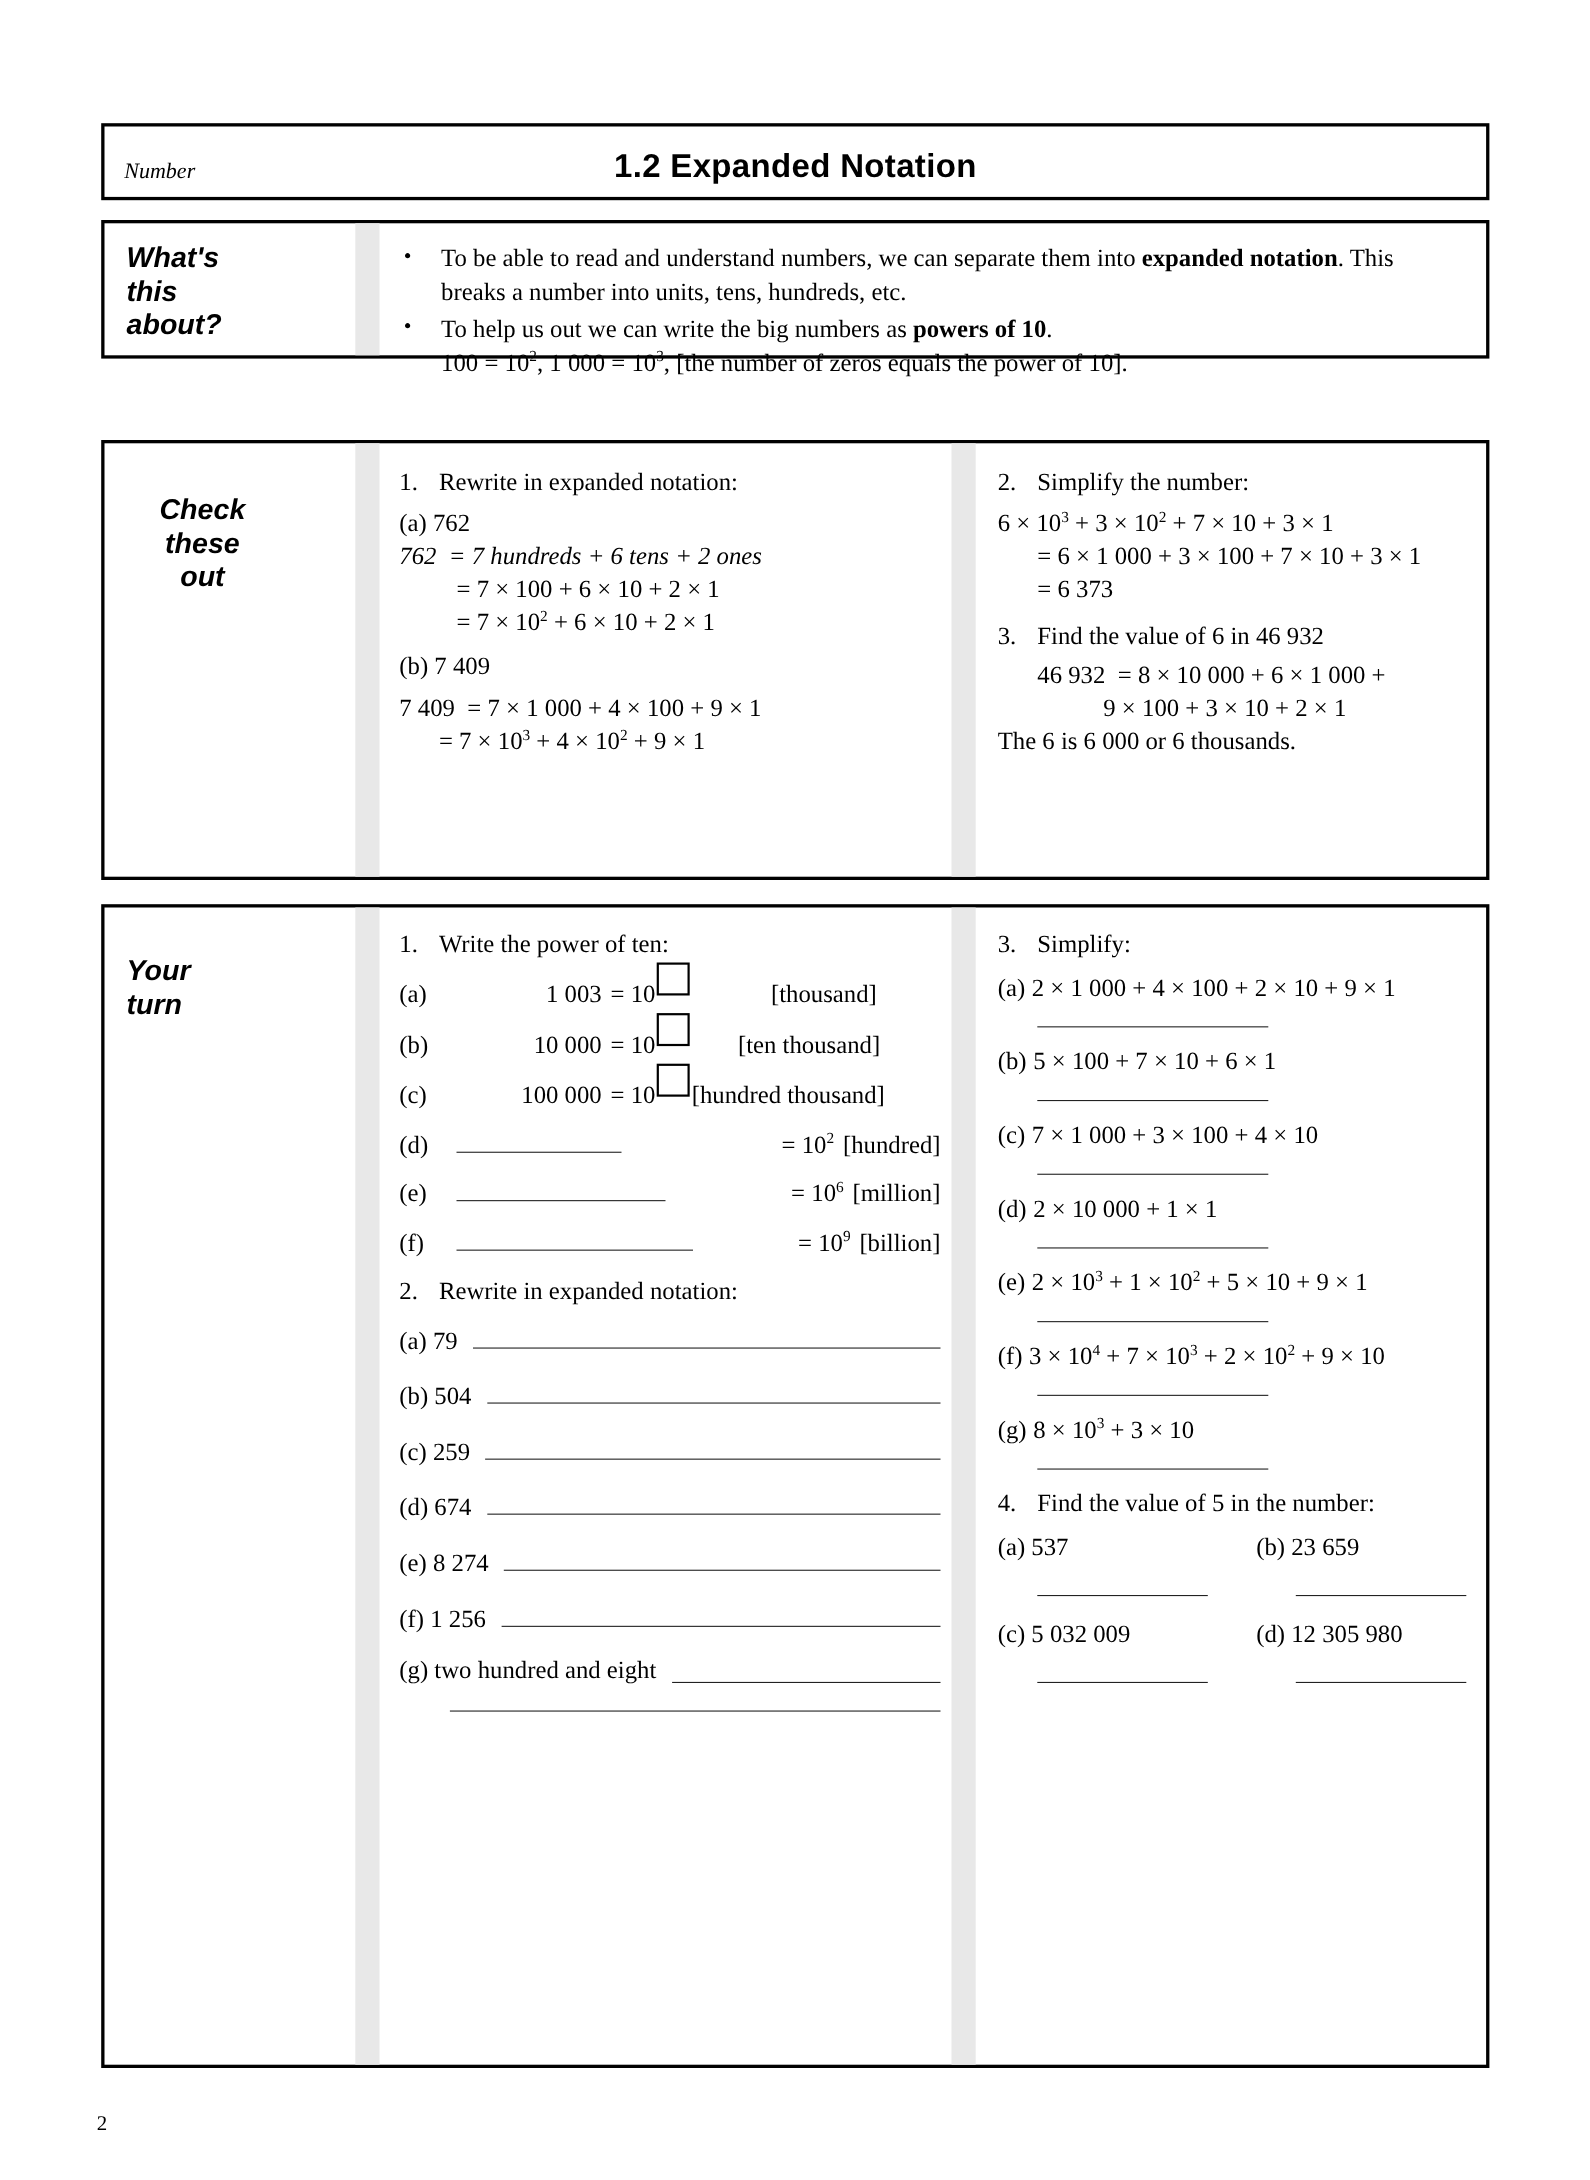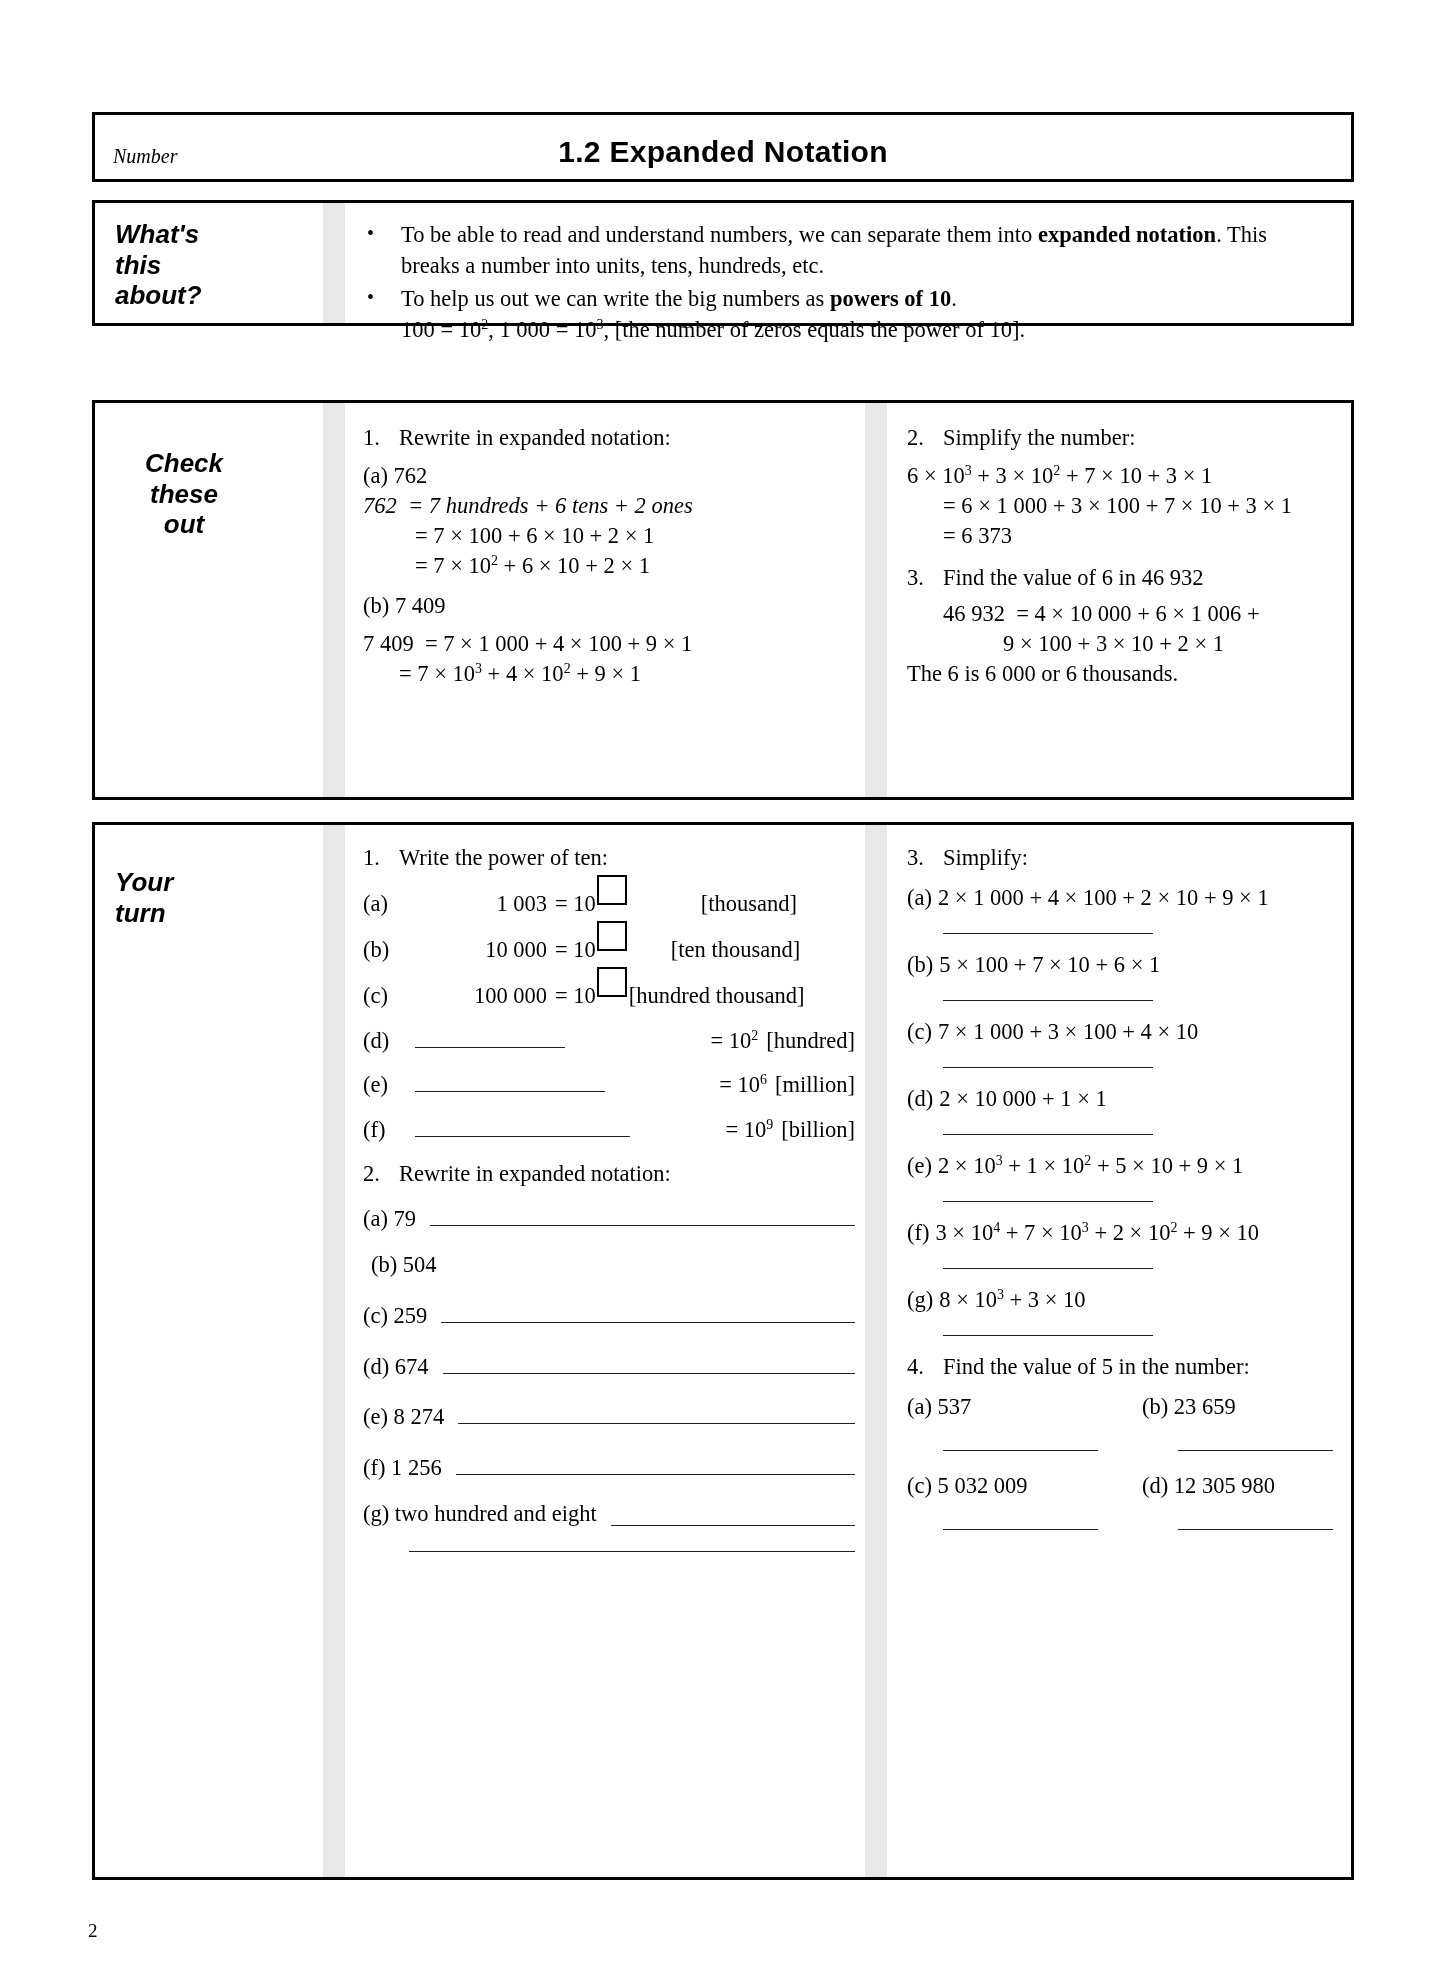--- a/index.html
+++ b/index.html
@@ -305,21 +305,21 @@
       <div class="eq-line" style="margin-top:12px;"><span>6 × 10</span><sup>3</sup><span> + 3 × 10</span><sup>2</sup><span> + 7 × 10 + 3 × 1</span></div>
       <div class="eq-line indent-2">= 6 × 1 000 + 3 × 100 + 7 × 10 + 3 × 1</div>
       <div class="eq-line indent-2">= 6 373</div>
 
       <div class="q-head" style="margin-top:16px;">
         <div class="q-num">3.</div>
         <div class="q-text">Find the value of 6 in 46 932</div>
       </div>
       <div class="eq-line indent-2" style="margin-top:10px;">
         <span>46 932</span>&nbsp;
-        <span>= 4 × 10 000 + 6 × 1 006 +</span>
+        <span>= 8 × 10 000 + 6 × 1 000 +</span>
       </div>
       <div class="eq-line indent-3">9 × 100 + 3 × 10 + 2 × 1</div>
       <div class="eq-line" style="margin-top:2px;">The 6 is 6 000 or 6 thousands.</div>
     </div>
   </div>
 
   <div class="box" id="turn-box">
     <div class="grey-strip" id="turn-strip-1"></div>
     <div class="grey-strip" id="turn-strip-2"></div>
 
@@ -382,21 +382,21 @@
 
       <div class="q-head" style="margin-top:18px;">
         <div class="q-num">2.</div>
         <div class="q-text">Rewrite in expanded notation:</div>
       </div>
       <div id="turn-q2-items">
           <div class="item" style="margin-bottom: 20px; margin-top: 14px; align-items: baseline;">
             <span class="item-lbl" style="flex: 0 0 auto;">(a) 79</span>
             <span class="blank" style="flex: 1 1 0%; margin-left: 8px;"></span>
           </div>
-          <div class="item" style="margin-bottom: 20px; margin-top: 0px; align-items: baseline; flex-direction: column;">
+          <div class="item" style="margin-bottom: 20px; margin-top: 0px; align-items: baseline;">
             <span class="item-lbl" style="flex: 0 0 auto;">(b) 504</span>
             <span class="blank" style="flex: 1 1 0%; margin-left: 8px;"></span>
           </div>
           <div class="item" style="margin-bottom: 20px; margin-top: 0px; align-items: baseline;">
             <span class="item-lbl" style="flex: 0 0 auto;">(c) 259</span>
             <span class="blank" style="flex: 1 1 0%; margin-left: 8px;"></span>
           </div>
           <div class="item" style="margin-bottom: 20px; margin-top: 0px; align-items: baseline;">
             <span class="item-lbl" style="flex: 0 0 auto;">(d) 674</span>
             <span class="blank" style="flex: 1 1 0%; margin-left: 8px;"></span>

